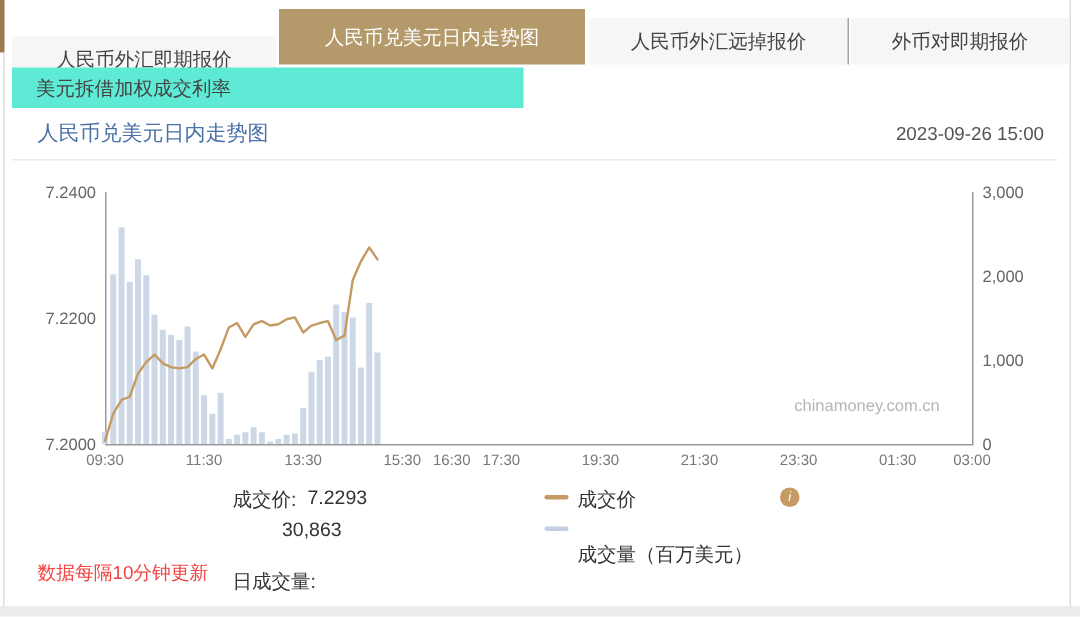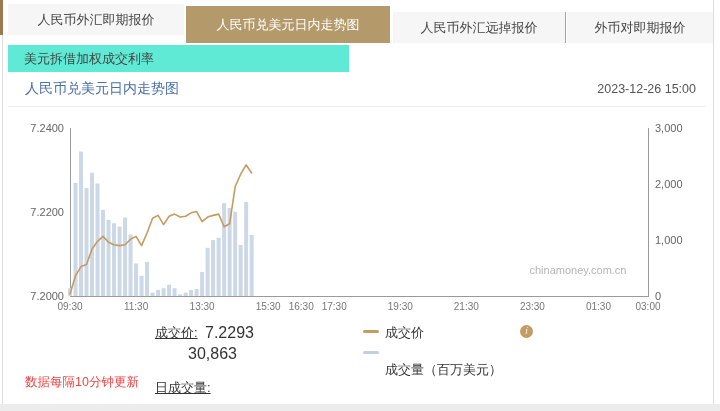--- a/index.html
+++ b/index.html
@@ -6,37 +6,37 @@
   html,body { width:720px; height:411px; background:#fff; overflow:hidden;
               font-family:"Liberation Sans","DejaVu Sans",sans-serif; }
   .abs { position:absolute; }
   
   .edge-sliver { left:0; top:0; width:3px; height:35px; background:#9c794e; }
   .card-border-left  { left:2px; top:35px; width:1px; height:369px; background:#ddd; }
   .card-border-right { left:713px; top:0; width:1px; height:404px; background:#ddd; }
   .bottom-strip { left:0; top:404px; width:720px; height:7px; background:#ececec; }
   
   .tab { text-align:center; font-size:13px; color:#444; background:#f6f6f6; cursor:pointer; }
-  .tab1 { left:8px;  top:4px; width:176px; height:31px; line-height:31px; }
+  .tab1 { left:8px;  top:24px; width:176px; height:31px; line-height:31px; }
   .tab2 { left:186px; top:6px; width:204px; height:37px; line-height:37px;
           background:#b49a6b; color:#fff; }
   .tab3 { left:393px; top:12px; width:173px; height:31px; line-height:31px;
           border-right:1px solid #a3a3a3; }
   .tab4 { left:567px; top:12px; width:146px; height:31px; line-height:31px; }
   .tab-row2 { left:8px; top:45px; width:341px; height:27px; line-height:27px;
           background:#5eead4; font-size:13px; color:#444; padding-left:16px; cursor:pointer; }
   
   .page-title { left:25px; top:80px; font-size:14px; font-weight:500; color:#4a70a8; }
   .timestamp  { top:82px; right:24px; font-size:12.5px; color:#555; }
   .title-divider { left:8px; top:106px; width:697px; height:1px; background:#ebebeb; }
   
   #chart-svg { left:0; top:0; width:720px; height:411px; pointer-events:none; }
   
-  .stat-label { font-size:13px; color:#333;text-decoration:underline; }
-  .stat-value { font-size:16px; color:#333; }
+  .stat-label { font-size:13px; color:#333; }
+  .stat-value { font-size:13px; color:#333; }
   .leg-dash  { width:16px; height:3px; border-radius:2px; }
   .leg-label { font-size:13px; color:#333; }
   .info-icon { left:520px; top:325px; width:13px; height:13px; border-radius:50%;
                background:#c59a63; color:#fff; font-size:9px; font-style:italic;
                text-align:center; line-height:13px; cursor:pointer; }
   .footer-note { left:25px; top:374px; font-size:12.5px; color:#ef4444; }
 </style>
 </head>
 <body>
 
@@ -45,21 +45,21 @@
 <div class="abs card-border-right"></div>
 <div class="abs bottom-strip"></div>
 
 <div class="abs tab tab1">人民币外汇即期报价</div>
 <div class="abs tab tab2">人民币兑美元日内走势图</div>
 <div class="abs tab tab3">人民币外汇远掉报价</div>
 <div class="abs tab tab4">外币对即期报价</div>
 <div class="abs tab-row2">美元拆借加权成交利率</div>
 
 <div class="abs page-title">人民币兑美元日内走势图</div>
-<div class="abs timestamp">2023-12-26 15:00</div>
+<div class="abs timestamp">2023-09-26 15:00</div>
 <div class="abs title-divider"></div>
 
 <svg id="chart-svg" class="abs" viewBox="0 0 720 411" xmlns="http://www.w3.org/2000/svg">
     <line x1="70.5" y1="128" x2="70.5" y2="296" stroke="#9a9a9a"></line>
     <line x1="648.5" y1="128" x2="648.5" y2="296" stroke="#9a9a9a"></line>
     <line x1="70" y1="296.5" x2="649" y2="296.5" stroke="#9a9a9a"></line>
     <text x="64" y="132" text-anchor="end" fill="#666" font-size="11">7.2400</text>
     <text x="64" y="216" text-anchor="end" fill="#666" font-size="11">7.2200</text>
     <text x="64" y="300" text-anchor="end" fill="#666" font-size="11">7.2000</text>
     <text x="655" y="132" fill="#666" font-size="11">3,000</text>

